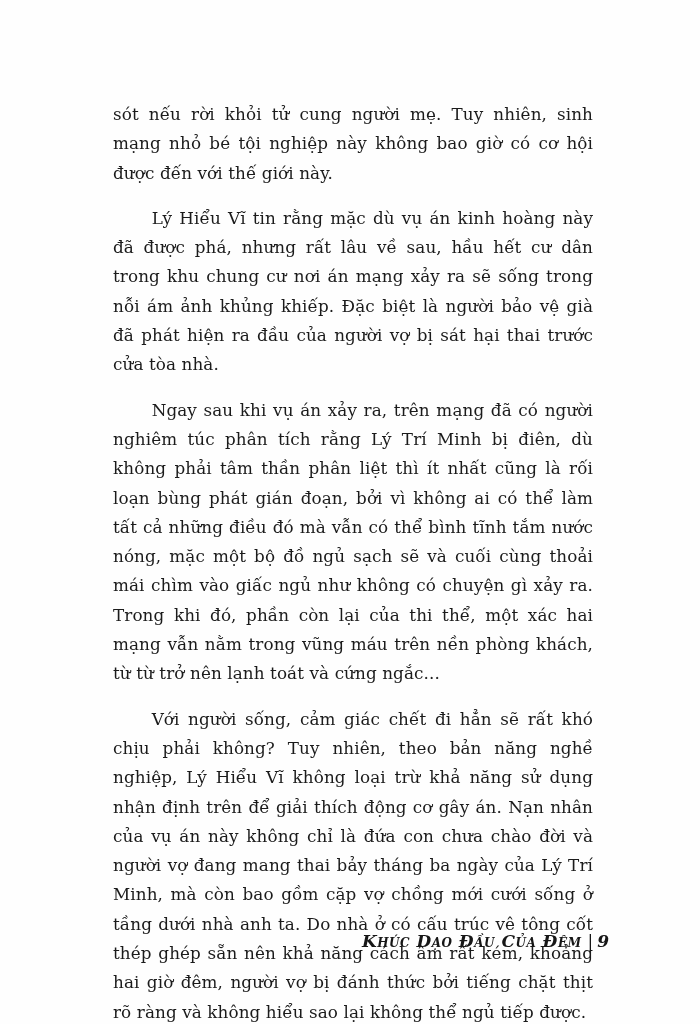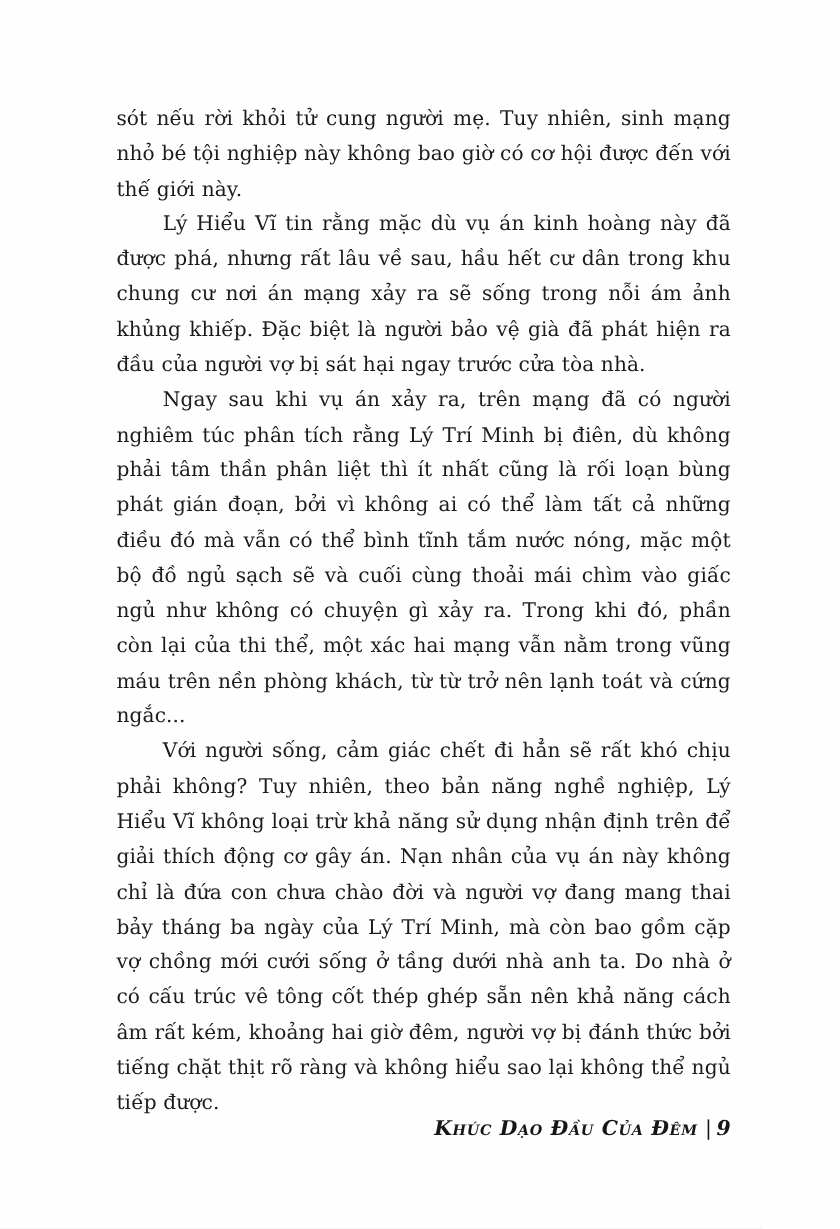--- a/index.html
+++ b/index.html
@@ -21,21 +21,21 @@
     position: absolute;
     left: 97px;
     top: 84px;
     width: 512px;
     font-size: 16.8px;
     line-height: 29.3px;
     text-align: justify;
     letter-spacing: 0.1px;
   }
   .para {
-    margin: 0;
+    margin: 16px;
     padding: 0;
   }
   .para.indent {
     text-indent: 2.3em;
   }
   .footer {
     position: absolute;
     right: 91px;
     top: 931px;
     font-size: 17px;
@@ -54,21 +54,21 @@
     font-weight: normal;
   }
 </style>
 </head>
 <body>
 
 <div class="page">
 
   <div class="content">
     <p class="para">sót nếu rời khỏi tử cung người mẹ. Tuy nhiên, sinh mạng nhỏ bé tội nghiệp này không bao giờ có cơ hội được đến với thế giới này.</p>
-    <p class="para indent">Lý Hiểu Vĩ tin rằng mặc dù vụ án kinh hoàng này đã được phá, nhưng rất lâu về sau, hầu hết cư dân trong khu chung cư nơi án mạng xảy ra sẽ sống trong nỗi ám ảnh khủng khiếp. Đặc biệt là người bảo vệ già đã phát hiện ra đầu của người vợ bị sát hại ngay trước cửa tòa nhà.</p>
+    <p class="para indent">Lý Hiểu Vĩ tin rằng mặc dù vụ án kinh hoàng này đã được phá, nhưng rất lâu về sau, hầu hết cư dân trong khu chung cư nơi án mạng xảy ra sẽ sống trong nỗi ám ảnh khủng khiếp. Đặc biệt là người bảo vệ già đã phát hiện ra đầu của người vợ bị sát hại thai trước cửa tòa nhà.</p>
     <p class="para indent">Ngay sau khi vụ án xảy ra, trên mạng đã có người nghiêm túc phân tích rằng Lý Trí Minh bị điên, dù không phải tâm thần phân liệt thì ít nhất cũng là rối loạn bùng phát gián đoạn, bởi vì không ai có thể làm tất cả những điều đó mà vẫn có thể bình tĩnh tắm nước nóng, mặc một bộ đồ ngủ sạch sẽ và cuối cùng thoải mái chìm vào giấc ngủ như không có chuyện gì xảy ra. Trong khi đó, phần còn lại của thi thể, một xác hai mạng vẫn nằm trong vũng máu trên nền phòng khách, từ từ trở nên lạnh toát và cứng ngắc...</p>
     <p class="para indent">Với người sống, cảm giác chết đi hẳn sẽ rất khó chịu phải không? Tuy nhiên, theo bản năng nghề nghiệp, Lý Hiểu Vĩ không loại trừ khả năng sử dụng nhận định trên để giải thích động cơ gây án. Nạn nhân của vụ án này không chỉ là đứa con chưa chào đời và người vợ đang mang thai bảy tháng ba ngày của Lý Trí Minh, mà còn bao gồm cặp vợ chồng mới cưới sống ở tầng dưới nhà anh ta. Do nhà ở có cấu trúc vê tông cốt thép ghép sẵn nên khả năng cách âm rất kém, khoảng hai giờ đêm, người vợ bị đánh thức bởi tiếng chặt thịt rõ ràng và không hiểu sao lại không thể ngủ tiếp được.</p>
   </div>
 
   <div class="footer">
     <span class="running-title">Khúc Dạo Đầu Của Đêm</span><span class="sep">|</span><span class="page-number">9</span>
   </div>
 
 </div>
 

